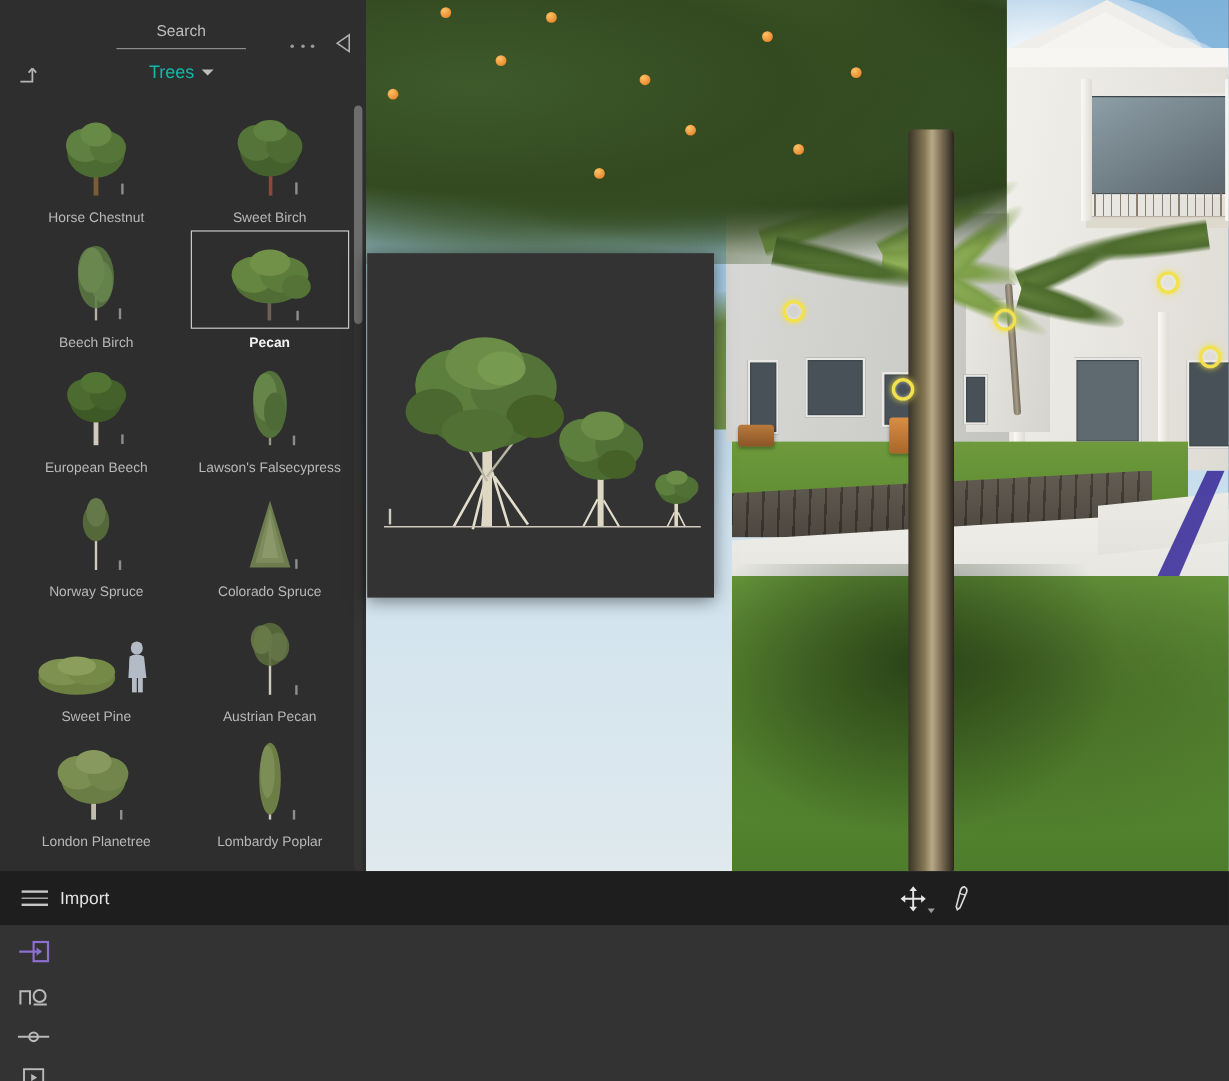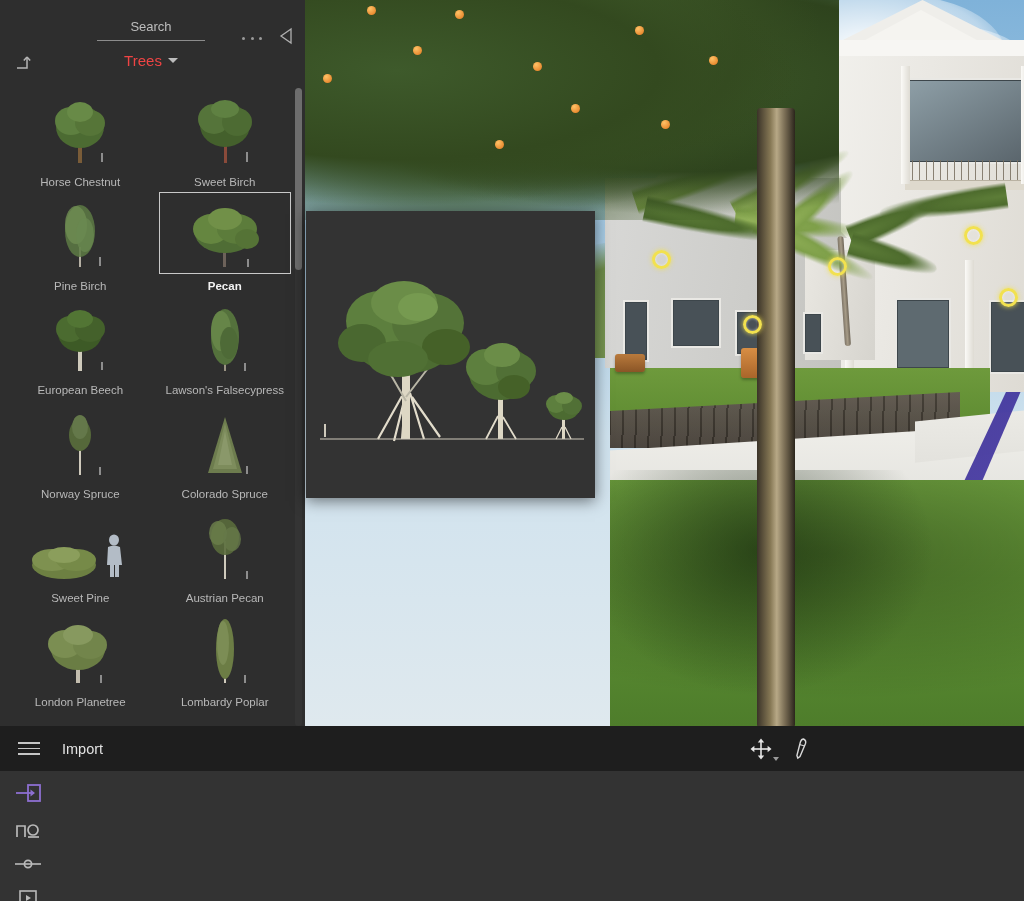--- a/index.html
+++ b/index.html
@@ -209,21 +209,21 @@
     cursor: pointer; padding: 0 1px;
   }
   .dots-btn i { width: 3px; height: 3px; background: #9a9a9a; border-radius: 50%; display: block; }
   .collapse-btn { position: absolute; left: 279px; top: 27px; cursor: pointer; }
   .up-btn { position: absolute; left: 12px; top: 52px; cursor: pointer; }
   .cat-wrap {
     position: absolute; left: 97px; top: 52px; width: 108px;
     display: flex; align-items: center; justify-content: center; gap: 6px;
     cursor: pointer;
   }
-  .cat-label { color: #ef4444; font-size: 15px; }
+  .cat-label { color: #14b8a6; font-size: 15px; }
   .caret { width: 0; height: 0; border-left: 5px solid transparent; border-right: 5px solid transparent; border-top: 5px solid #bdbdbd; }
 
   .grid {
     position: absolute; left: 0; top: 86px; width: 305px; height: 640px;
     display: grid; grid-template-columns: 1fr 1fr;
     padding: 0 8px; align-content: start;
   }
   .cell {
     height: 104px; display: flex; flex-direction: column;
     align-items: center; justify-content: center; cursor: pointer;
@@ -258,21 +258,21 @@
     background: #333333; box-shadow: 0 3px 14px rgba(0,0,0,.5);
   }
 
   
   .toolbar {
     position: absolute; left: 0; top: 726px; width: 1024px; height: 45px;
     background: #1e1e1e; display: flex; align-items: center;
   }
   .hamburger { margin-left: 18px; width: 22px; cursor: pointer; }
   .hamburger span { display: block; height: 1.6px; background: #c6c6c6; margin: 4px 0; }
-  .toolbar-title { margin-left: 22px; color: #e2e2e2; font-size: 14.5px; }
+  .toolbar-title { margin-left: 10px; color: #e2e2e2; font-size: 14.5px; }
   .tb-tools { position: absolute; left: 748px; top: 0; height: 45px; display: flex; align-items: center; gap: 16px; }
   .tb-btn { cursor: pointer; position: relative; display: flex; align-items: center; }
 
   
   .bottom-panel {
     position: absolute; left: 0; top: 771px; width: 1024px; height: 130px;
     background: #333333;
   }
   .left-rail {
     position: absolute; left: 0; top: 0; width: 56px; height: 130px;
@@ -435,21 +435,21 @@
       <div class="cell">
         <div class="thumb">
           <svg class="tsvg" width="90" height="74" viewBox="0 0 90 74">
             <rect x="44" y="46" width="2" height="20" fill="#b5b0a4"></rect>
             <ellipse cx="45" cy="30" rx="15" ry="26" fill="#5d7a44" opacity=".85"></ellipse>
             <ellipse cx="41" cy="24" rx="11" ry="19" fill="#6f8d52" opacity=".8"></ellipse>
             <ellipse cx="50" cy="34" rx="9" ry="17" fill="#6a8850" opacity=".75"></ellipse>
             <rect x="64" y="56" width="2" height="9" fill="#8d8d8d"></rect>
           </svg>
         </div>
-        <div class="name">Pine Birch</div>
+        <div class="name">Beech Birch</div>
       </div>
 
       <div class="cell selected">
         <div class="box"></div>
         <div class="thumb">
           <svg class="tsvg" width="100" height="74" viewBox="0 0 100 74">
             <rect x="48" y="48" width="3" height="18" fill="#6d625a"></rect>
             <ellipse cx="50" cy="32" rx="30" ry="20" fill="#4f6d35"></ellipse>
             <ellipse cx="36" cy="28" rx="18" ry="15" fill="#658640"></ellipse>
             <ellipse cx="62" cy="28" rx="20" ry="15" fill="#5c7c3b"></ellipse>

